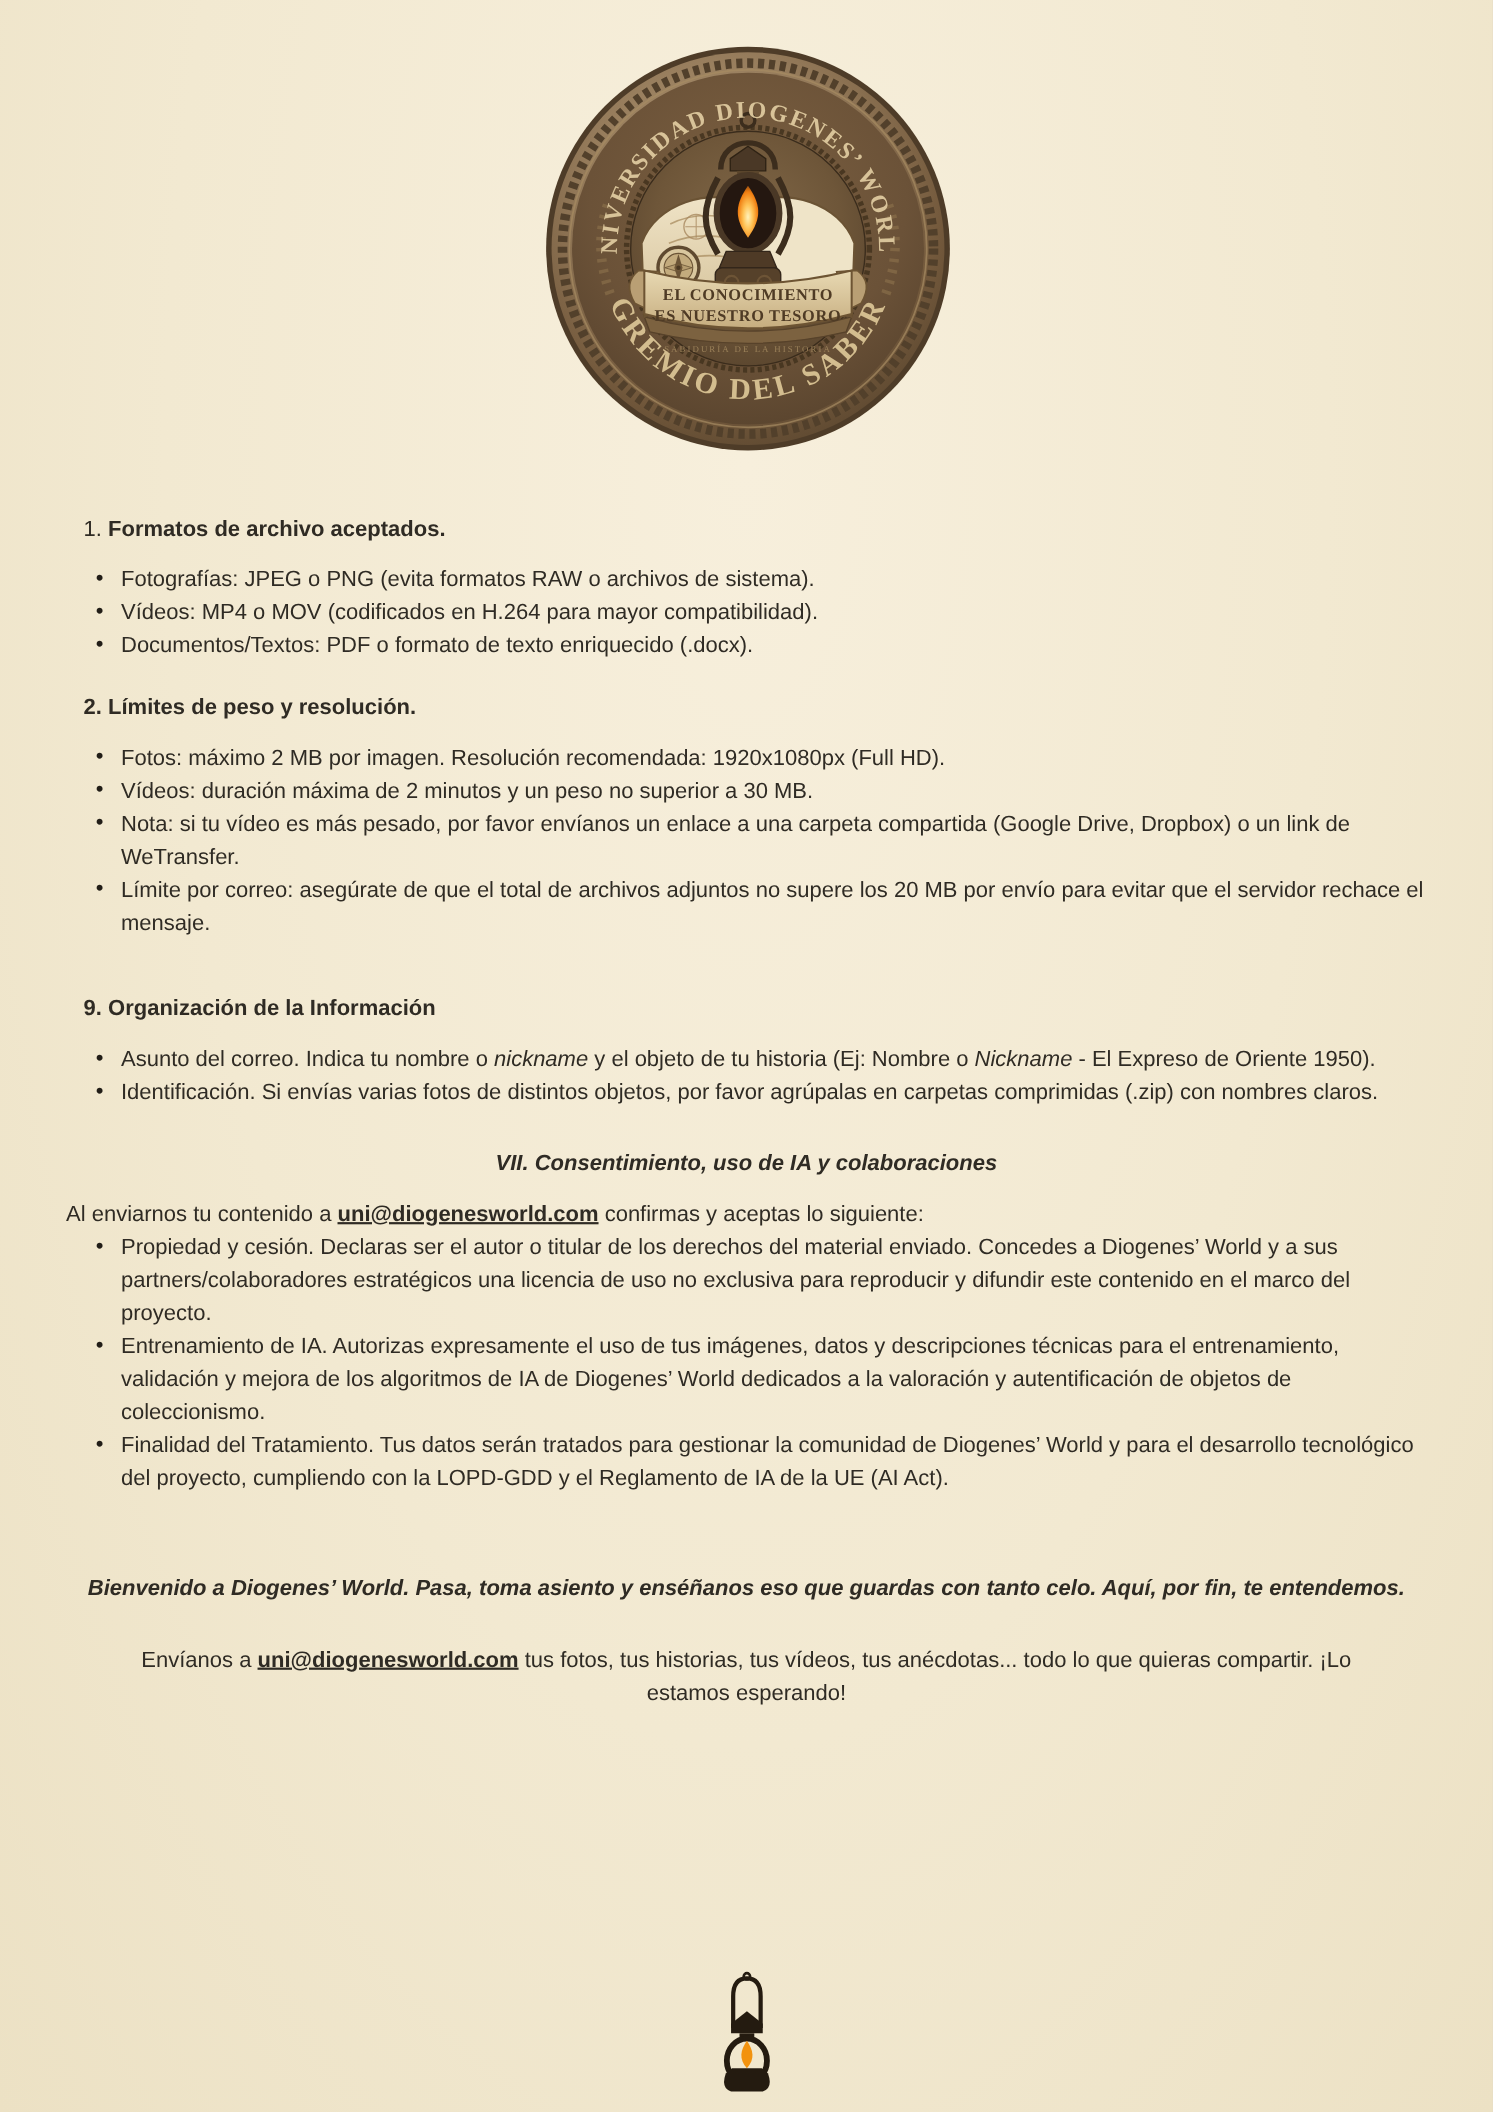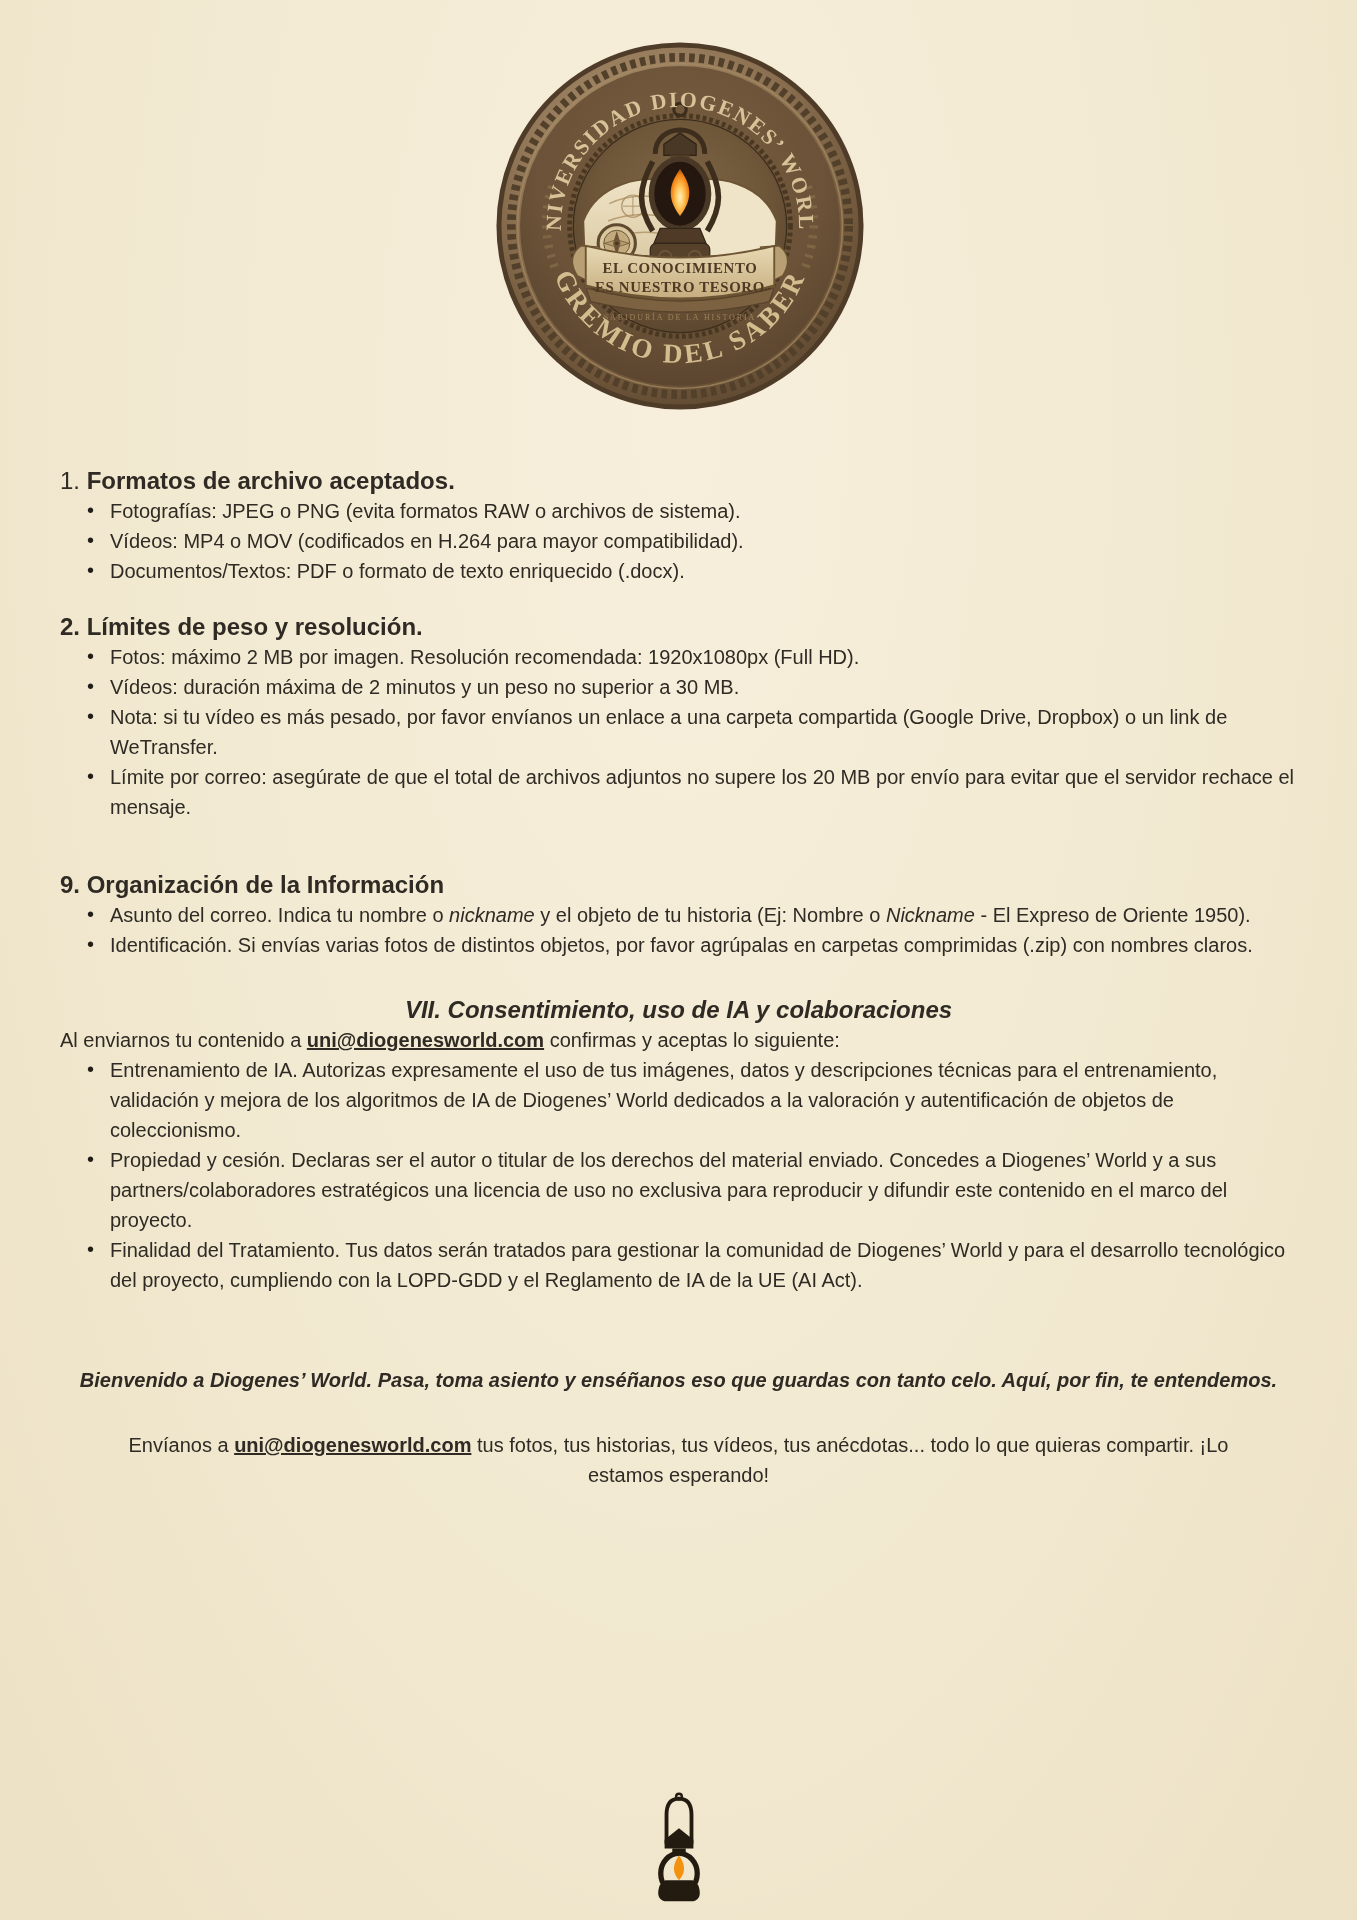--- a/index.html
+++ b/index.html
@@ -7,21 +7,21 @@
     position:relative;
     width:1357px;height:1920px;
     margin:0 auto;
     background:radial-gradient(ellipse at 50% 22%, #f7efdc 0%, #f2e9d1 55%, #ece1c4 100%);
     font-family:"Liberation Sans","DejaVu Sans",sans-serif;
     color:#2f2b24;
     overflow:hidden;
   }
   .seal{position:absolute;left:494px;top:40px;width:372px;height:372px;}
   .content{position:absolute;left:60px;top:0;width:1237px;font-size:20px;line-height:30px;}
-  h3.sec{font-size:24px;line-height:30px;margin:0;font-weight:700;}
+  h3.sec{font-size:20px;line-height:30px;margin:16px;font-weight:700;}
   h3.italic{font-style:italic;}
   .num-normal{font-weight:400;}
   #s1{margin-top:466px;}
   #s2{margin-top:26px;}
   #s3{margin-top:48px;}
   #s7{margin-top:35px;text-align:center;}
   ul.blist{list-style:none;margin:0;padding:0;}
   ul.blist li{position:relative;padding-left:50px;max-width:1185px;}
   ul.blist li::before{content:"\2022";position:absolute;left:27px;top:-1px;color:#211d17;}
   .intro{margin:0;}
@@ -157,22 +157,22 @@
 
     <h3 class="sec" id="s3">9. Organización de la Información</h3>
     <ul class="blist">
       <li><span>Asunto del correo. Indica tu nombre o </span><span class="it">nickname</span><span> y el objeto de tu historia (Ej: Nombre o </span><span class="it">Nickname</span><span> - El Expreso de Oriente 1950).</span></li>
       <li>Identificación. Si envías varias fotos de distintos objetos, por favor agrúpalas en carpetas comprimidas (.zip) con nombres claros.</li>
     </ul>
 
     <h3 class="sec italic" id="s7">VII. Consentimiento, uso de IA y colaboraciones</h3>
     <p class="intro"><span>Al enviarnos tu contenido a </span><a class="email">uni@diogenesworld.com</a><span> confirmas y aceptas lo siguiente:</span></p>
     <ul class="blist">
+      <li>Propiedad y cesión. Declaras ser el autor o titular de los derechos del material enviado. Concedes a Diogenes’ World y a sus partners/colaboradores estratégicos una licencia de uso no exclusiva para reproducir y difundir este contenido en el marco del proyecto.</li>
       <li>Entrenamiento de IA. Autorizas expresamente el uso de tus imágenes, datos y descripciones técnicas para el entrenamiento, validación y mejora de los algoritmos de IA de Diogenes’ World dedicados a la valoración y autentificación de objetos de coleccionismo.</li>
-      <li>Propiedad y cesión. Declaras ser el autor o titular de los derechos del material enviado. Concedes a Diogenes’ World y a sus partners/colaboradores estratégicos una licencia de uso no exclusiva para reproducir y difundir este contenido en el marco del proyecto.</li>
       <li>Finalidad del Tratamiento. Tus datos serán tratados para gestionar la comunidad de Diogenes’ World y para el desarrollo tecnológico del proyecto, cumpliendo con la LOPD-GDD y el Reglamento de IA de la UE (AI Act).</li>
     </ul>
 
     <p class="welcome">Bienvenido a Diogenes’ World. Pasa, toma asiento y enséñanos eso que guardas con tanto celo. Aquí, por fin, te entendemos.</p>
 
     <p class="sendoff"><span>Envíanos a </span><a class="email">uni@diogenesworld.com</a><span> tus fotos, tus historias, tus vídeos, tus anécdotas... todo lo que quieras compartir. ¡Lo estamos esperando!</span></p>
 
   </div>
 
   <div class="lantern-bottom">

